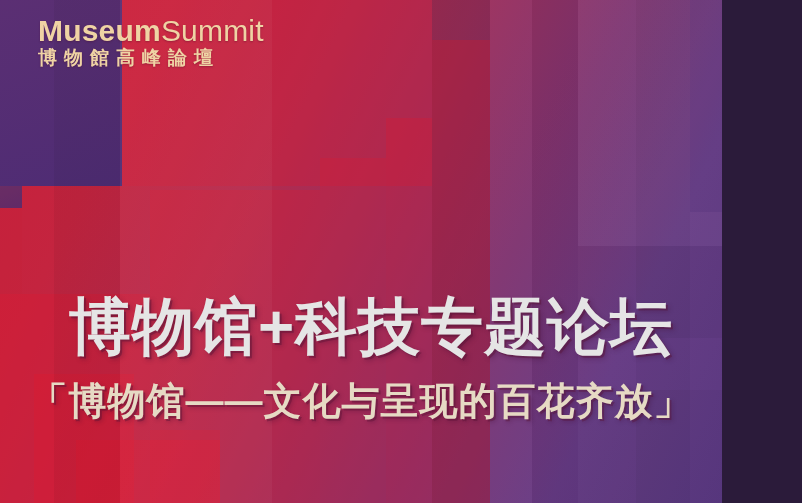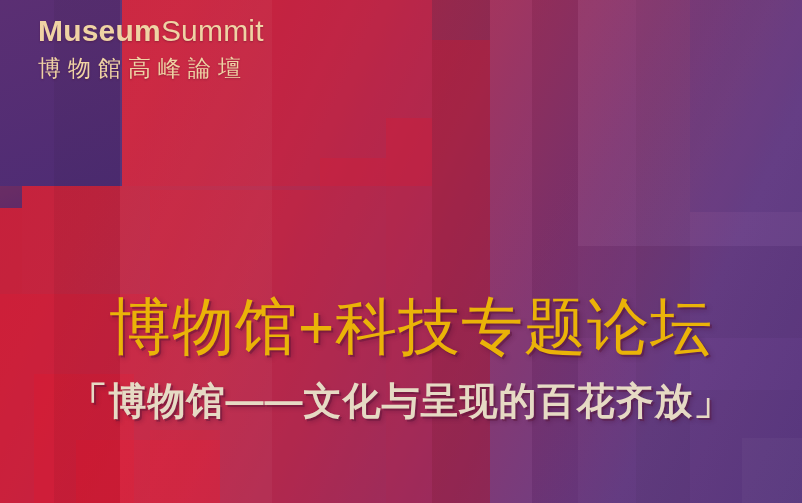--- a/index.html
+++ b/index.html
@@ -1,20 +1,20 @@
 <!DOCTYPE html>
 <html><head>
 <meta charset="utf-8">
 <style>
   html,body{margin:0;padding:0;background:#2b1b3a;}
   body{font-family:"Liberation Sans","DejaVu Sans",sans-serif;}
 
   #banner{
     position:relative;
-    width:802px;height:503px;
+    width:722px;height:503px;
     overflow:hidden;
     background:#8e2742;
   }
 
   
   .bg-base{
     position:absolute;inset:0;
     background:
       linear-gradient(115deg,
         #c8203a 0%,
@@ -58,38 +58,38 @@
   .logo{
     position:absolute;left:38px;top:16px;
     color:#efd3a4;
     line-height:1;
     text-shadow:0 1px 2px rgba(70,10,40,.35);
   }
   .logo-en{font-size:30px;letter-spacing:.2px;white-space:nowrap;}
   .logo-en .bold{font-weight:700;}
   .logo-en .light{font-weight:300;}
   .logo-cn{
-    margin-top:11px;
-    font-size:23px;
+    margin-top:2px;
+    font-size:19px;
     letter-spacing:7px;
     white-space:nowrap;
-    font-weight:400;
+    font-weight:700;
   }
 
   .headline-wrap{
     position:absolute;
     left:0;right:0;
     top:296px;
     text-align:center;
   }
   .headline{
     font-size:62px;
-    font-weight:400;
+    font-weight:700;
     letter-spacing:1px;
-    color:#eab308;
+    color:#e5e5e5;
     line-height:1;
     white-space:nowrap;
     text-shadow:
       2px 2px 0 rgba(90,20,55,.45),
       3px 3px 5px rgba(60,10,45,.30);
     padding-left: 20px;
   }
   .subheadline{
     margin-top:24px;
     font-size:38px;

